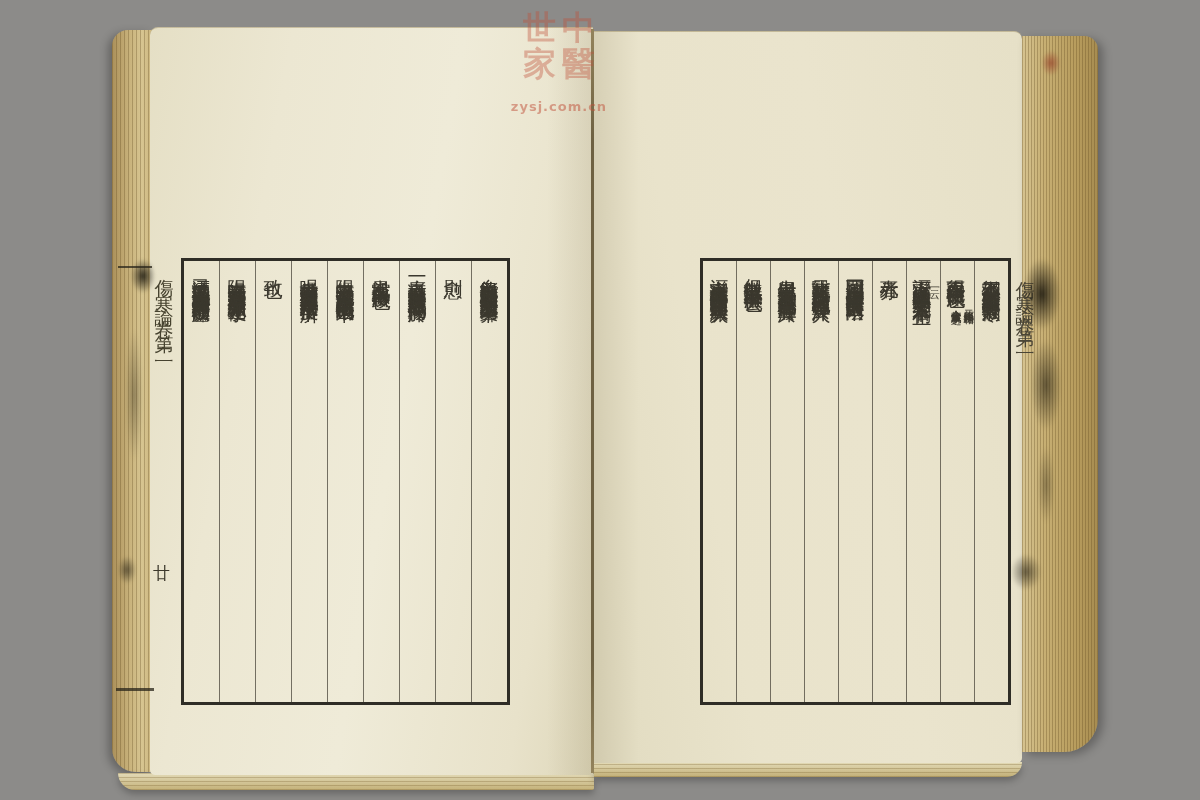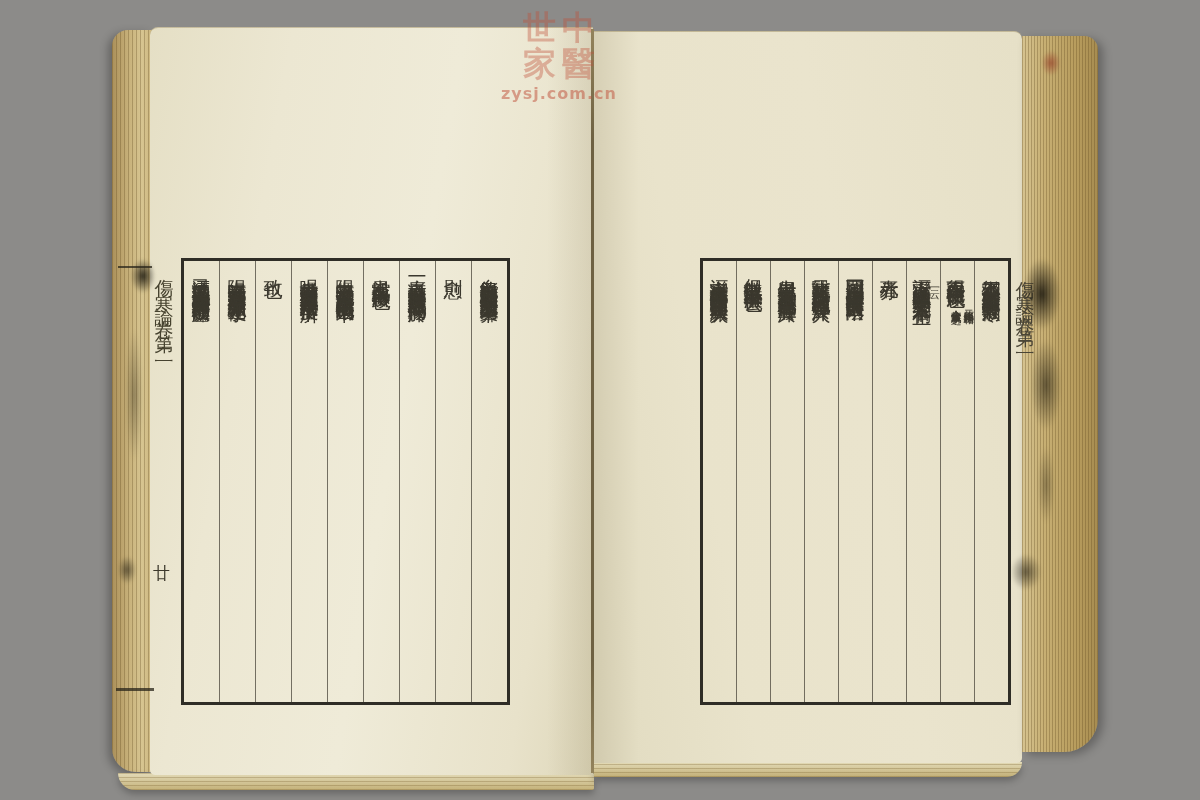--- a/index.html
+++ b/index.html
@@ -129,21 +129,21 @@
 
   
   .watermark{position:absolute;left:500px;top:10px;width:118px;text-align:center;}
   .seal{
     display:flex;flex-direction:row-reverse;justify-content:center;gap:6px;
     color:#c0503a;opacity:.38;filter:blur(.5px);
   }
   .seal-col{display:flex;flex-direction:column;}
   .seal-col span{font-size:33px;font-weight:bold;line-height:36px;}
   .wm-url{
-    margin-top:2px;font-size:16px;font-weight:bold;letter-spacing:1px;
+    margin-top:17px;font-size:13px;font-weight:bold;letter-spacing:1px;
     color:#c0503a;opacity:.5;filter:blur(.4px);
     font-family:"DejaVu Sans","Liberation Sans",sans-serif;
   }
 </style>
 </head>
 <body>
 
 <div class="scene">
 
   <div class="left-stack"></div>

